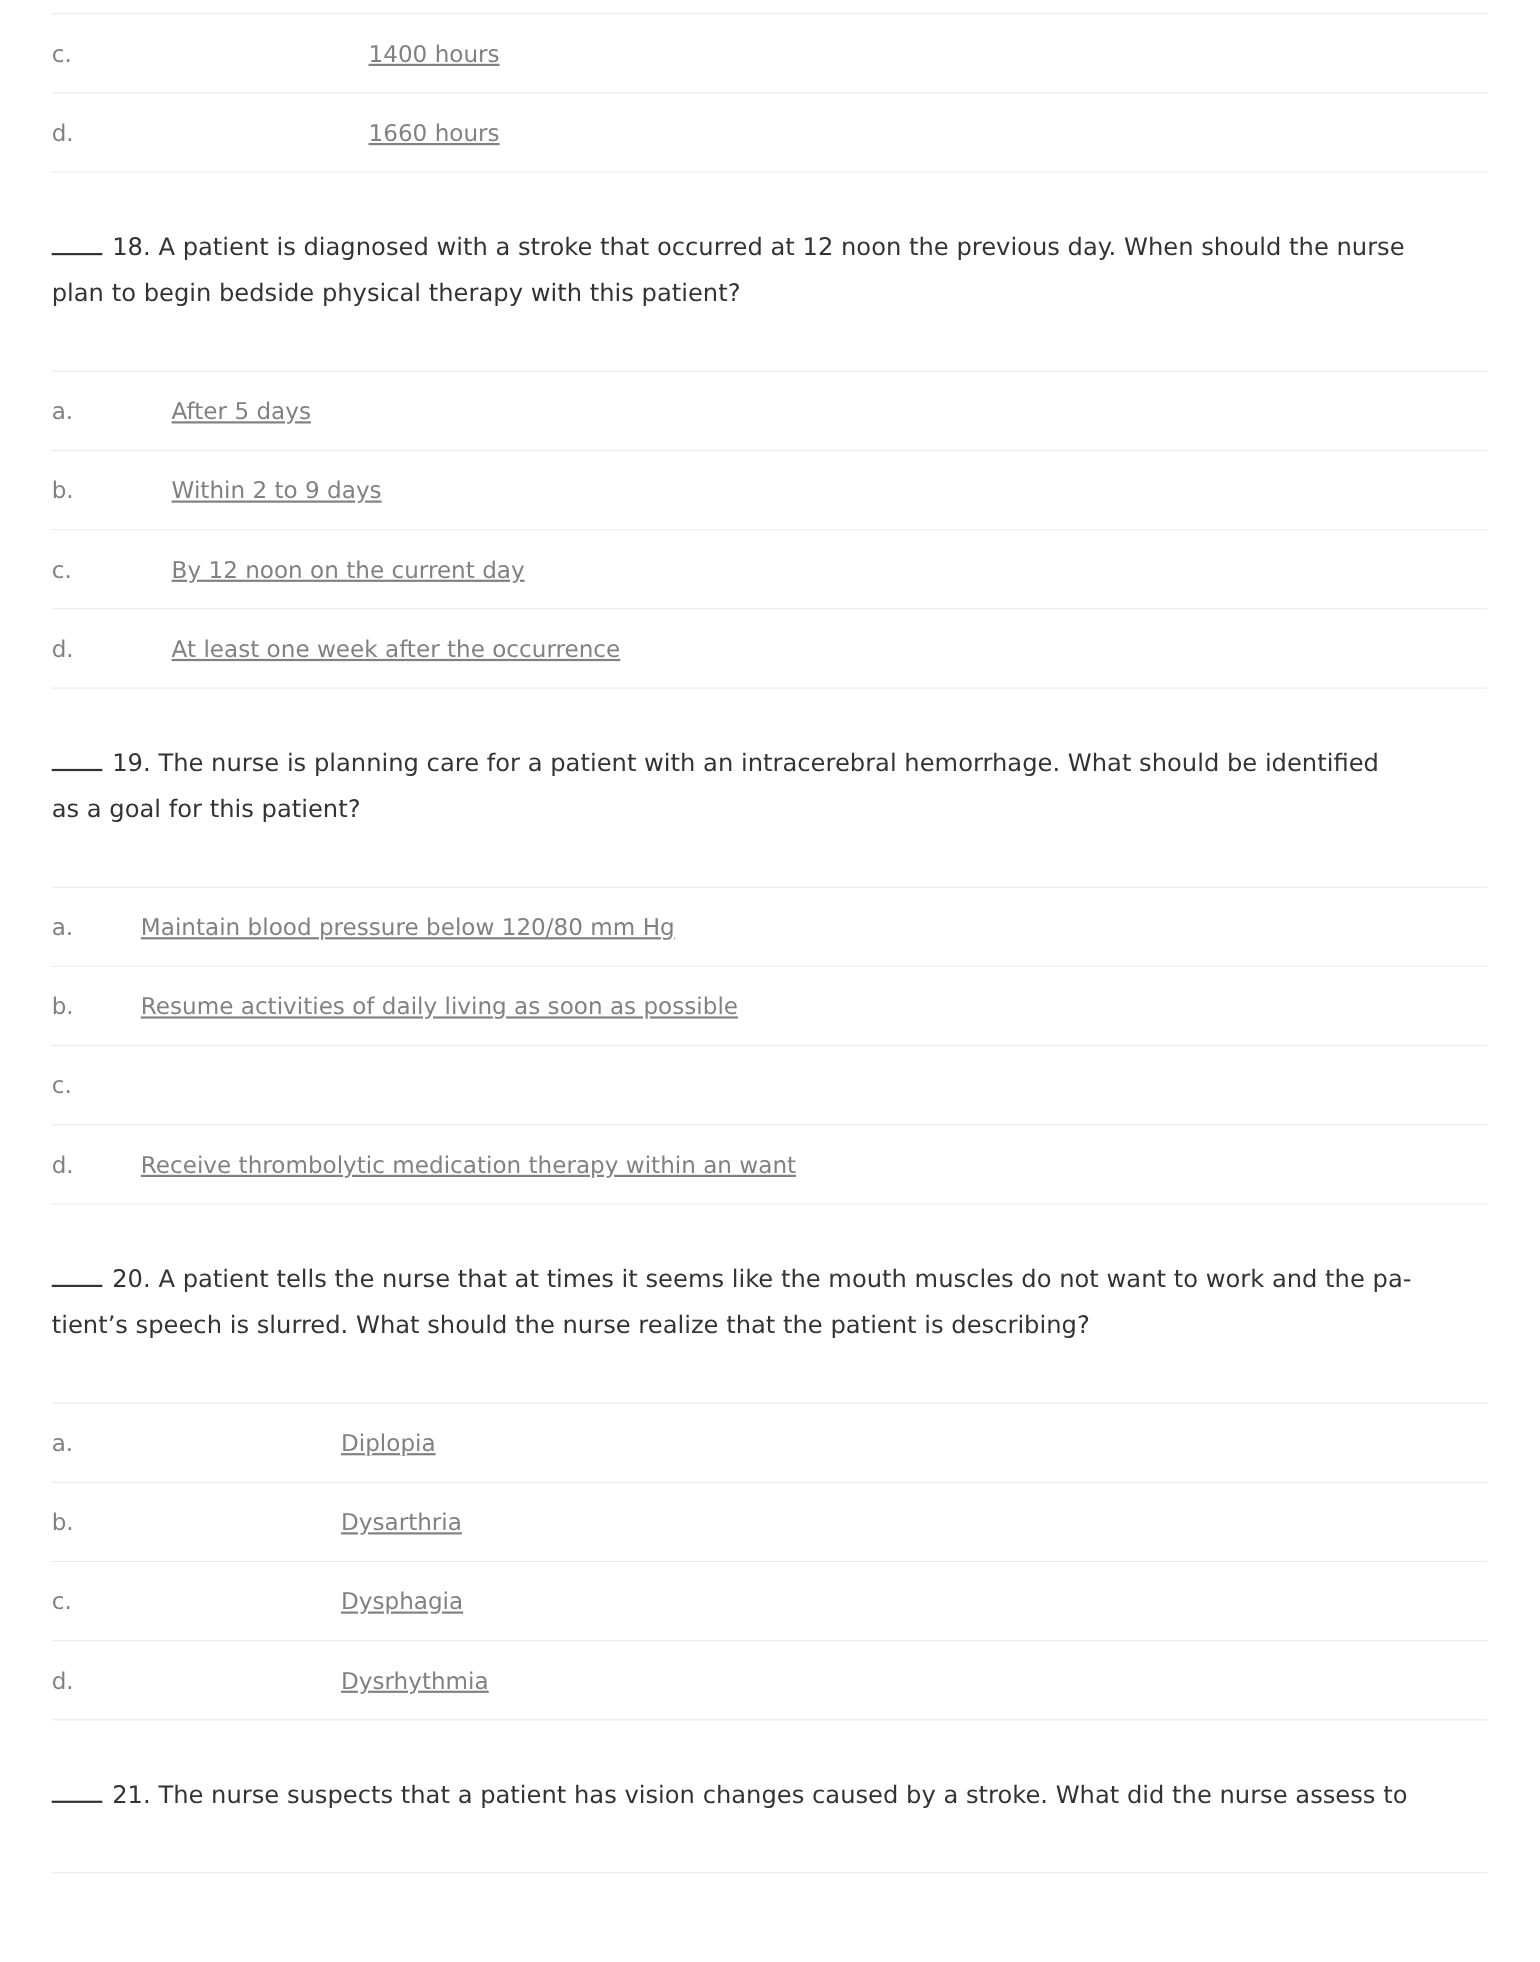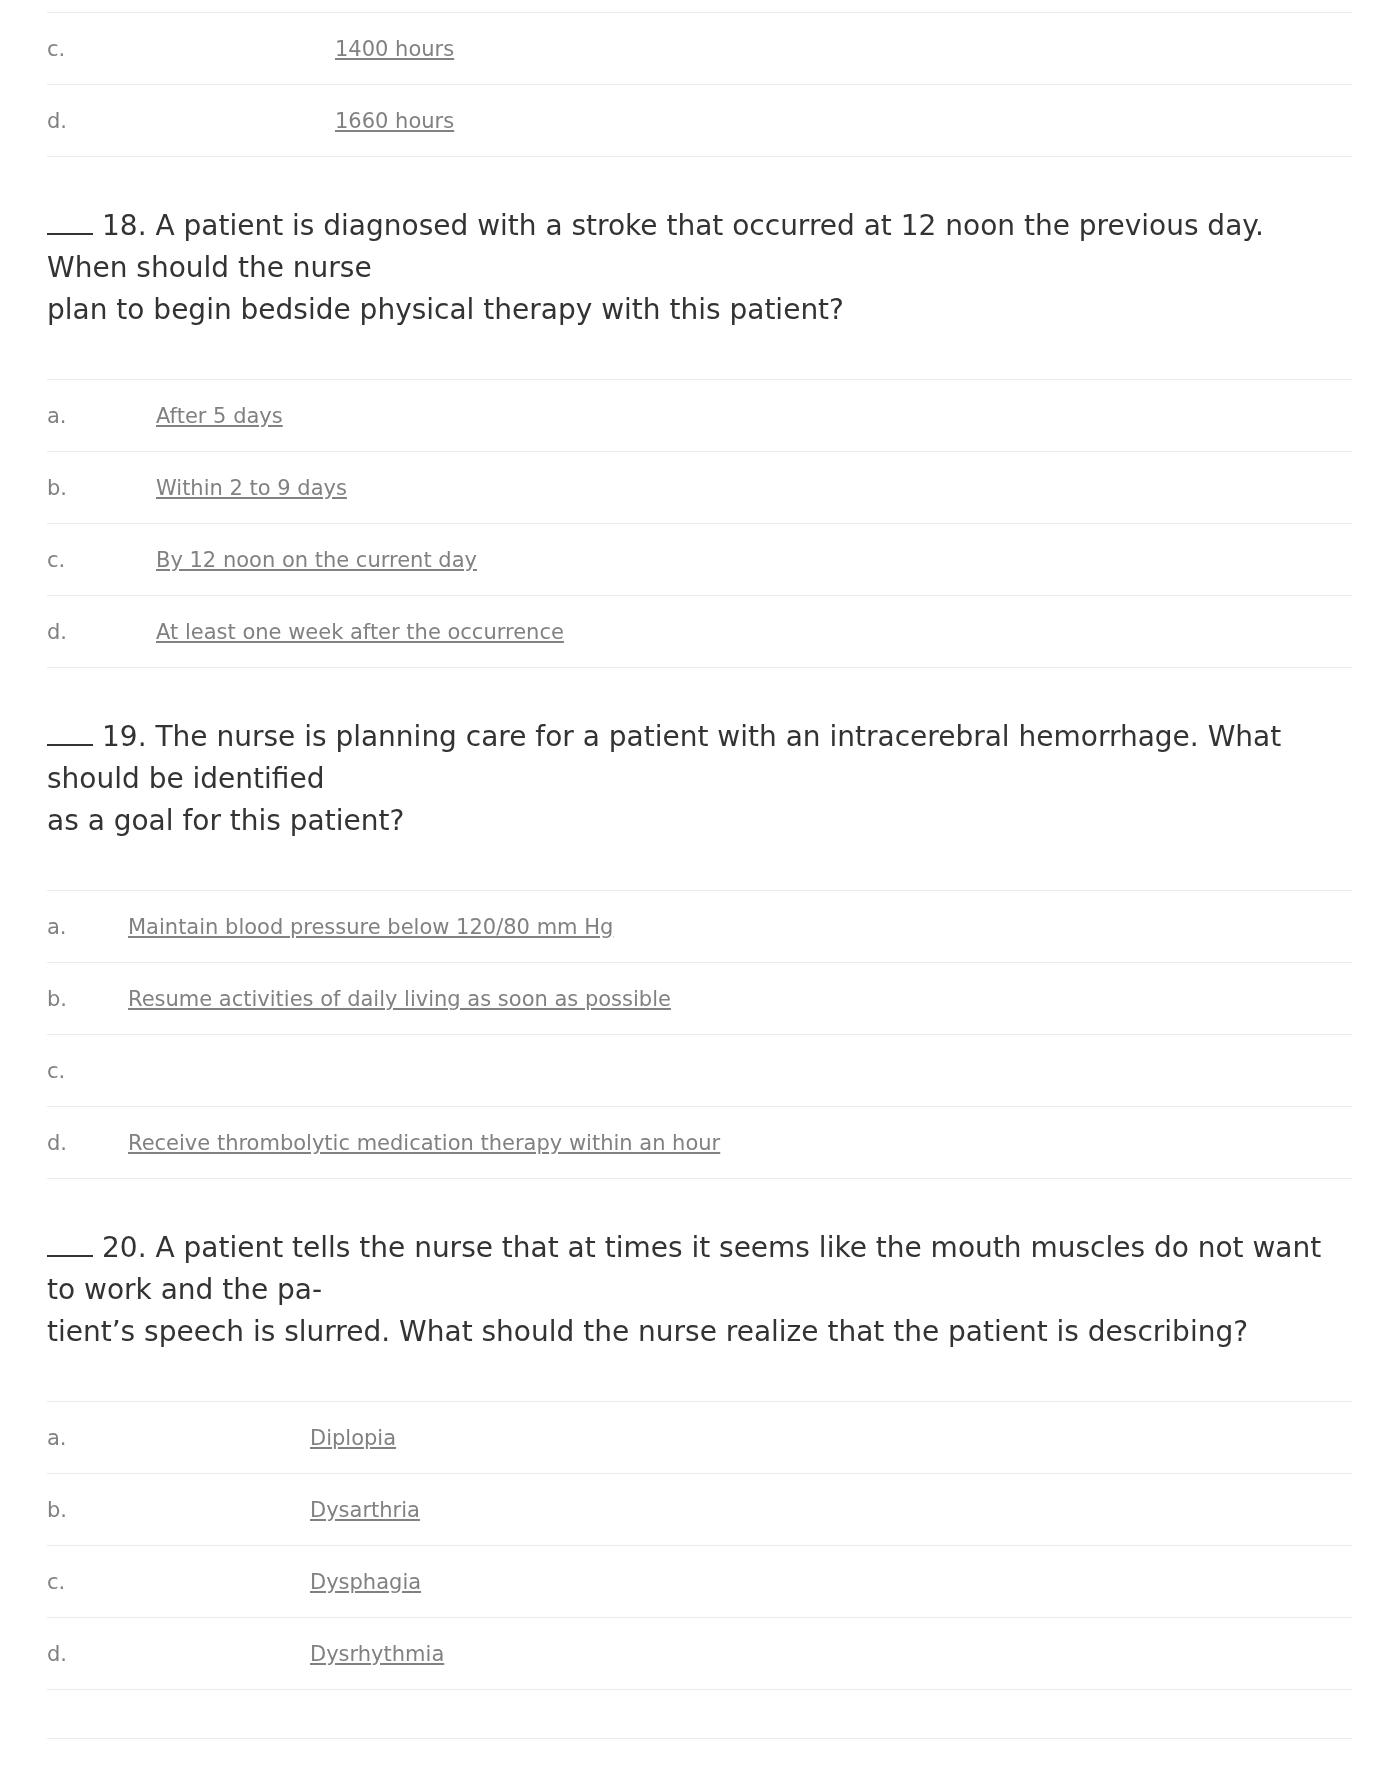--- a/index.html
+++ b/index.html
@@ -24,21 +24,21 @@
     color: #818181;
   }
   .opt-letter { flex: 0 0 auto; }
   .indent-288 .opt-letter { width: 288px; }
   .indent-109 .opt-letter { width: 109px; }
   .indent-81  .opt-letter { width: 81px;  }
   .indent-263 .opt-letter { width: 263px; }
   .opt-text { flex: 0 0 auto; text-decoration: underline; }
   .question {
     margin: 48px 0;
-    font-size: 28px;
+    font-size: 22px;
     line-height: 42px;
     color: #333333;
   }
   .q-line { display: block; }
   .blank {
     display: inline-block;
     width: 46px;
     height: 2px;
     background: #333333;
     margin-right: 9px;
@@ -98,21 +98,21 @@
   </div>
   <div class="opt-row">
     <span class="opt-letter">b.</span>
     <span class="opt-text">Resume activities of daily living as soon as possible</span>
   </div>
   <div class="opt-row">
     <span class="opt-letter">c.</span>
   </div>
   <div class="opt-row">
     <span class="opt-letter">d.</span>
-    <span class="opt-text">Receive thrombolytic medication therapy within an hour</span>
+    <span class="opt-text">Receive thrombolytic medication therapy within an want</span>
   </div>
 </div>
 
 <div class="question">
   <span class="q-line"><span class="blank"></span><span>20. A patient tells the nurse that at times it seems like the mouth muscles do not want to work and the pa-</span></span>
   <span class="q-line">tient’s speech is slurred. What should the nurse realize that the patient is describing?</span>
 </div>
 
 <div class="options-group indent-263">
   <div class="opt-row">
@@ -127,15 +127,16 @@
     <span class="opt-letter">c.</span>
     <span class="opt-text">Dysphagia</span>
   </div>
   <div class="opt-row">
     <span class="opt-letter">d.</span>
     <span class="opt-text">Dysrhythmia</span>
   </div>
 </div>
 
 <div class="question">
+  <span class="q-line"><span class="blank"></span><span>21. The nurse suspects that a patient has vision changes caused by a stroke. What did the nurse assess to</span></span>
 </div>
 
 <div class="filler-separator"></div>
 
 </body></html>

